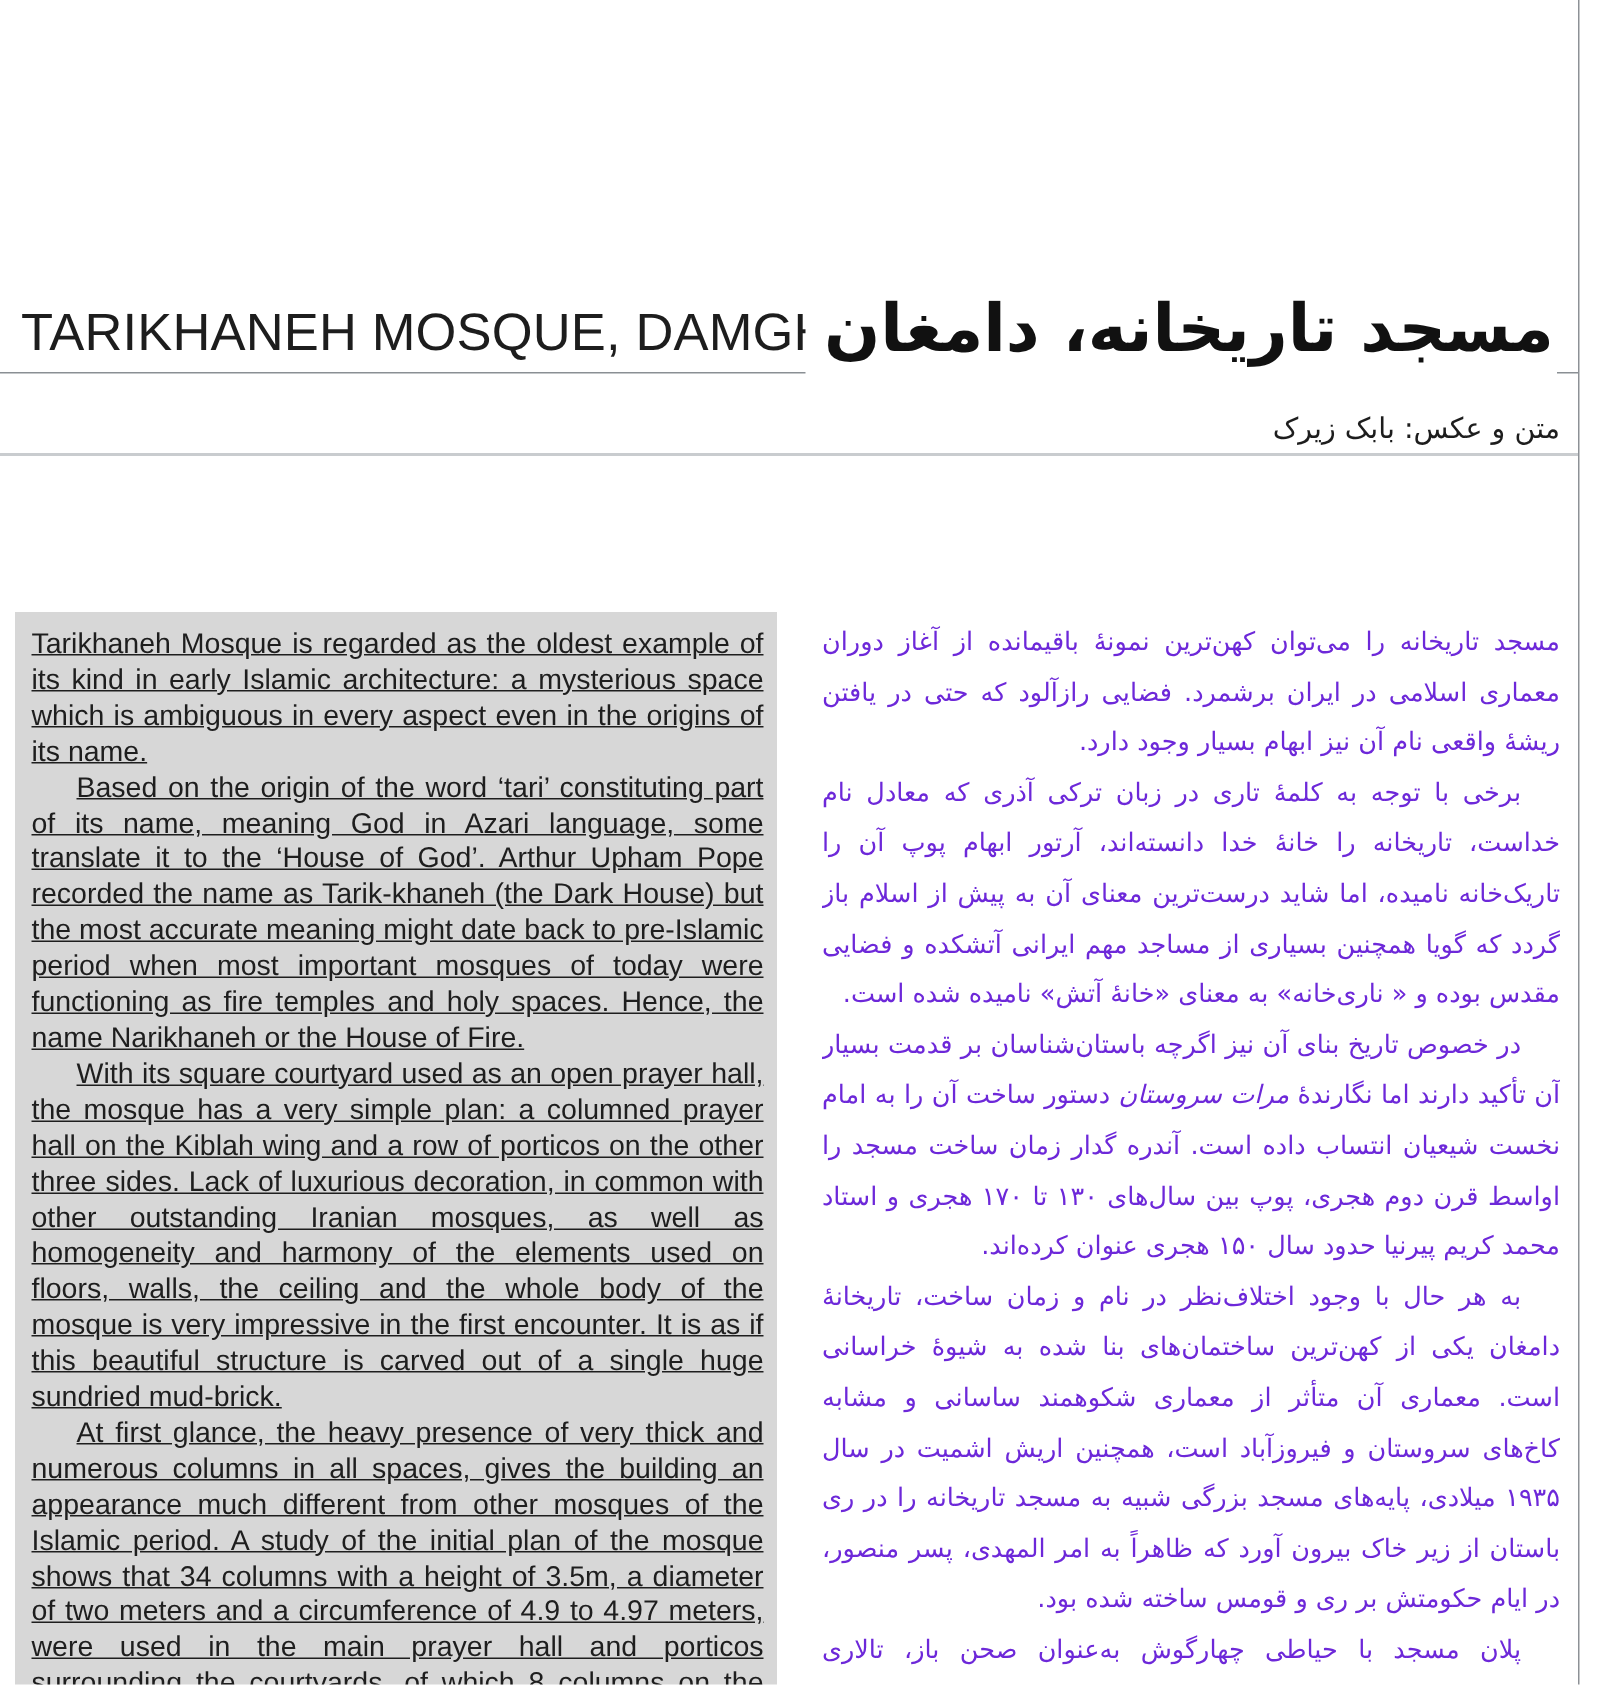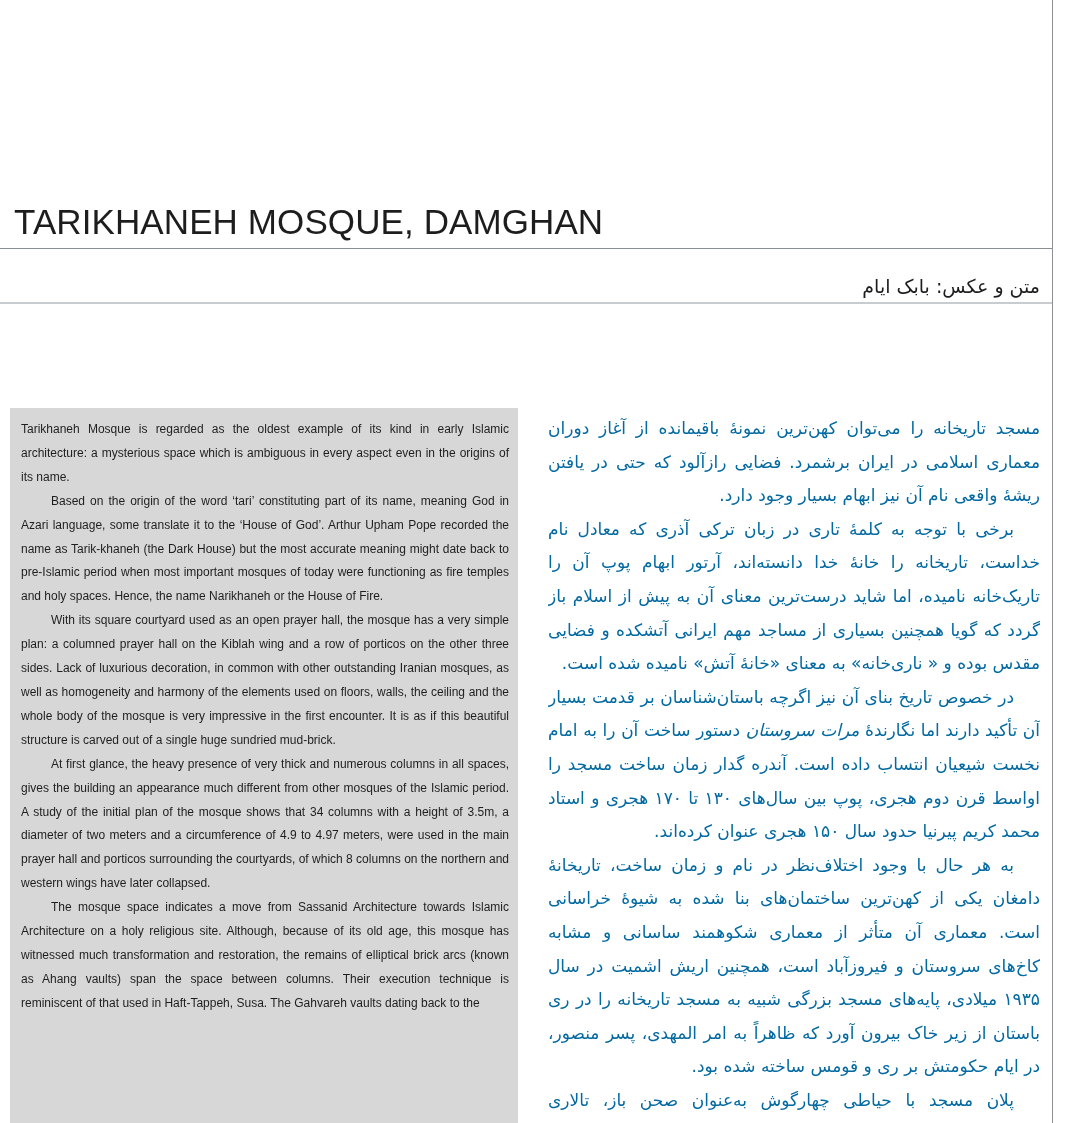--- a/index.html
+++ b/index.html
@@ -127,47 +127,48 @@
     top: 408px;
     width: 508px;
     height: 715px;
     background: #d7d7d7;
     overflow: hidden;
     box-sizing: border-box;
     padding: 10px 9px 0 11px;
   }
   .col-en p {
     margin: 0;
-    font-size: 12px;
+    font-size: 19px;
     line-height: 23.9px;
     text-align: justify;
     text-justify: inter-word;
     color: #1e1e1e;
     hyphens: none;
+    text-decoration: underline;
   }
   .col-en p.indent {
     text-indent: 30px;
   }
 
   .col-fa {
     position: absolute;
     right: 26px;
     top: 412px;
     width: 492px;
     height: 711px;
     overflow: hidden;
     direction: rtl;
     text-align: justify;
     font-family: "DejaVu Sans", sans-serif;
   }
   .col-fa p {
     margin: 0;
     font-size: 17px;
     line-height: 33.6px;
-    color: #0369a1;
+    color: #6d28d9;
     text-align: justify;
   }
   .col-fa p.indent {
     text-indent: 26px;
   }
   .col-fa .ital {
     font-style: italic;
   }
 </style>
 </head>
@@ -176,23 +177,24 @@
 <div class="page">
 
   <div class="v-rule"></div>
 
   <div class="masthead">
     <div class="rule-title"></div>
     <div class="rule-byline"></div>
 
     <div class="title-en">TARIKHANEH MOSQUE, DAMGHAN</div>
 
-
-
-    <div class="byline-fa">متن و عکس: بابک ایام</div>
+    <div class="title-fa">مسجد تاریخانه، دامغان</div>
+
+
+    <div class="byline-fa">متن و عکس: بابک زیرک</div>
   </div>
 
   <div class="col-en">
     <p>Tarikhaneh Mosque is regarded as the oldest example of its kind in early Islamic architecture: a mysterious space which is ambiguous in every aspect even in the origins of its name.</p>
     <p class="indent">Based on the origin of the word ‘tari’ constituting part of its name, meaning God in Azari language, some translate it to the ‘House of God’. Arthur Upham Pope recorded the name as Tarik-khaneh (the Dark House) but the most accurate meaning might date back to pre-Islamic period when most important mosques of today were functioning as fire temples and holy spaces. Hence, the name Narikhaneh or the House of Fire.</p>
     <p class="indent">With its square courtyard used as an open prayer hall, the mosque has a very simple plan: a columned prayer hall on the Kiblah wing and a row of porticos on the other three sides. Lack of luxurious decoration, in common with other outstanding Iranian mosques, as well as homogeneity and harmony of the elements used on floors, walls, the ceiling and the whole body of the mosque is very impressive in the first encounter. It is as if this beautiful structure is carved out of a single huge sundried mud-brick.</p>
     <p class="indent">At first glance, the heavy presence of very thick and numerous columns in all spaces, gives the building an appearance much different from other mosques of the Islamic period. A study of the initial plan of the mosque shows that 34 columns with a height of 3.5m, a diameter of two meters and a circumference of 4.9 to 4.97 meters, were used in the main prayer hall and porticos surrounding the courtyards, of which 8 columns on the northern and western wings have later collapsed.</p>
     <p class="indent">The mosque space indicates a move from Sassanid Architecture towards Islamic Architecture on a holy religious site. Although, because of its old age, this mosque has witnessed much transformation and restoration, the remains of elliptical brick arcs (known as Ahang vaults) span the space between columns. Their execution technique is reminiscent of that used in Haft-Tappeh, Susa. The Gahvareh vaults dating back to the</p>
   </div>
 

